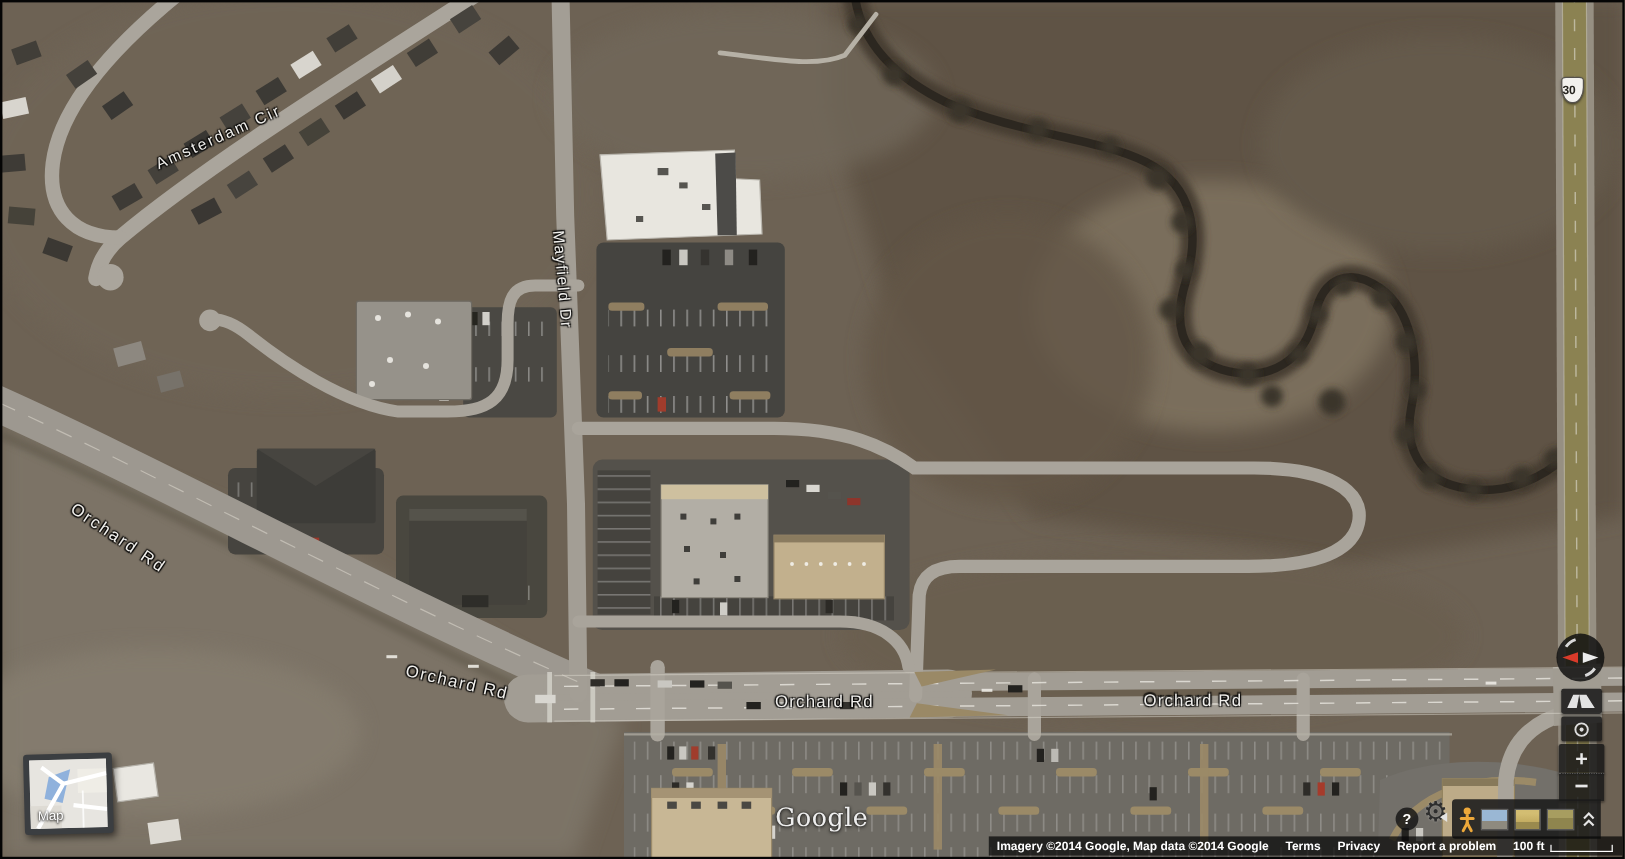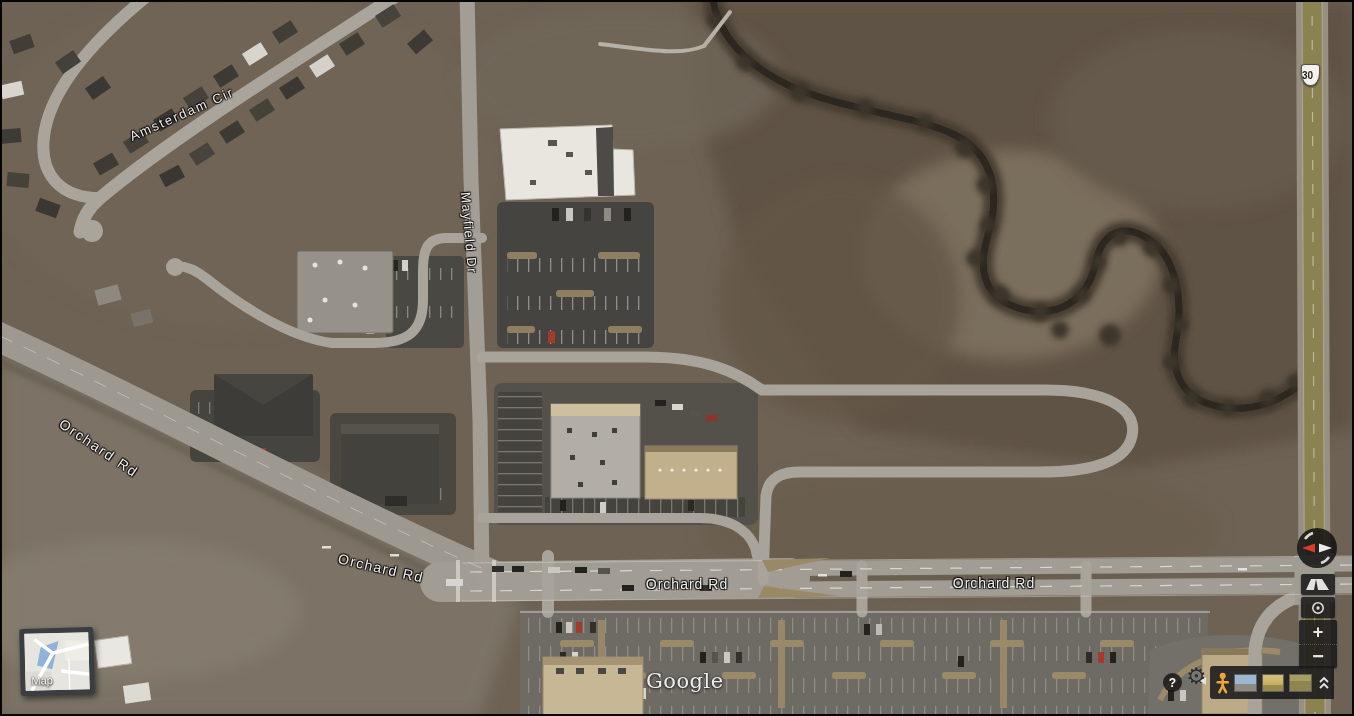--- a/index.html
+++ b/index.html
@@ -483,15 +483,25 @@
     <div class="thumb thumb1"></div>
     <div class="thumb thumb2"></div>
     <div class="thumb thumb3"></div>
     <div class="chev">
       <svg width="12" height="14" viewBox="0 0 12 14">
         <path d="M2,6 L6,2 L10,6 M2,12 L6,8 L10,12" stroke="#e6e6e6" stroke-width="1.8" fill="none"></path>
       </svg>
     </div>
   </div>
 
+  <div class="footer-bar">
+    <span>Imagery ©2014 Google, Map data ©2014 Google</span>
+    <a>Terms</a>
+    <a>Privacy</a>
+    <a>Report a problem</a>
+    <span class="scale-wrap">
+      <span>100 ft</span>
+      <span class="scale-bar"></span>
+    </span>
+  </div>
 
   <div class="frame"></div>
 </div>
 
 </body></html>

